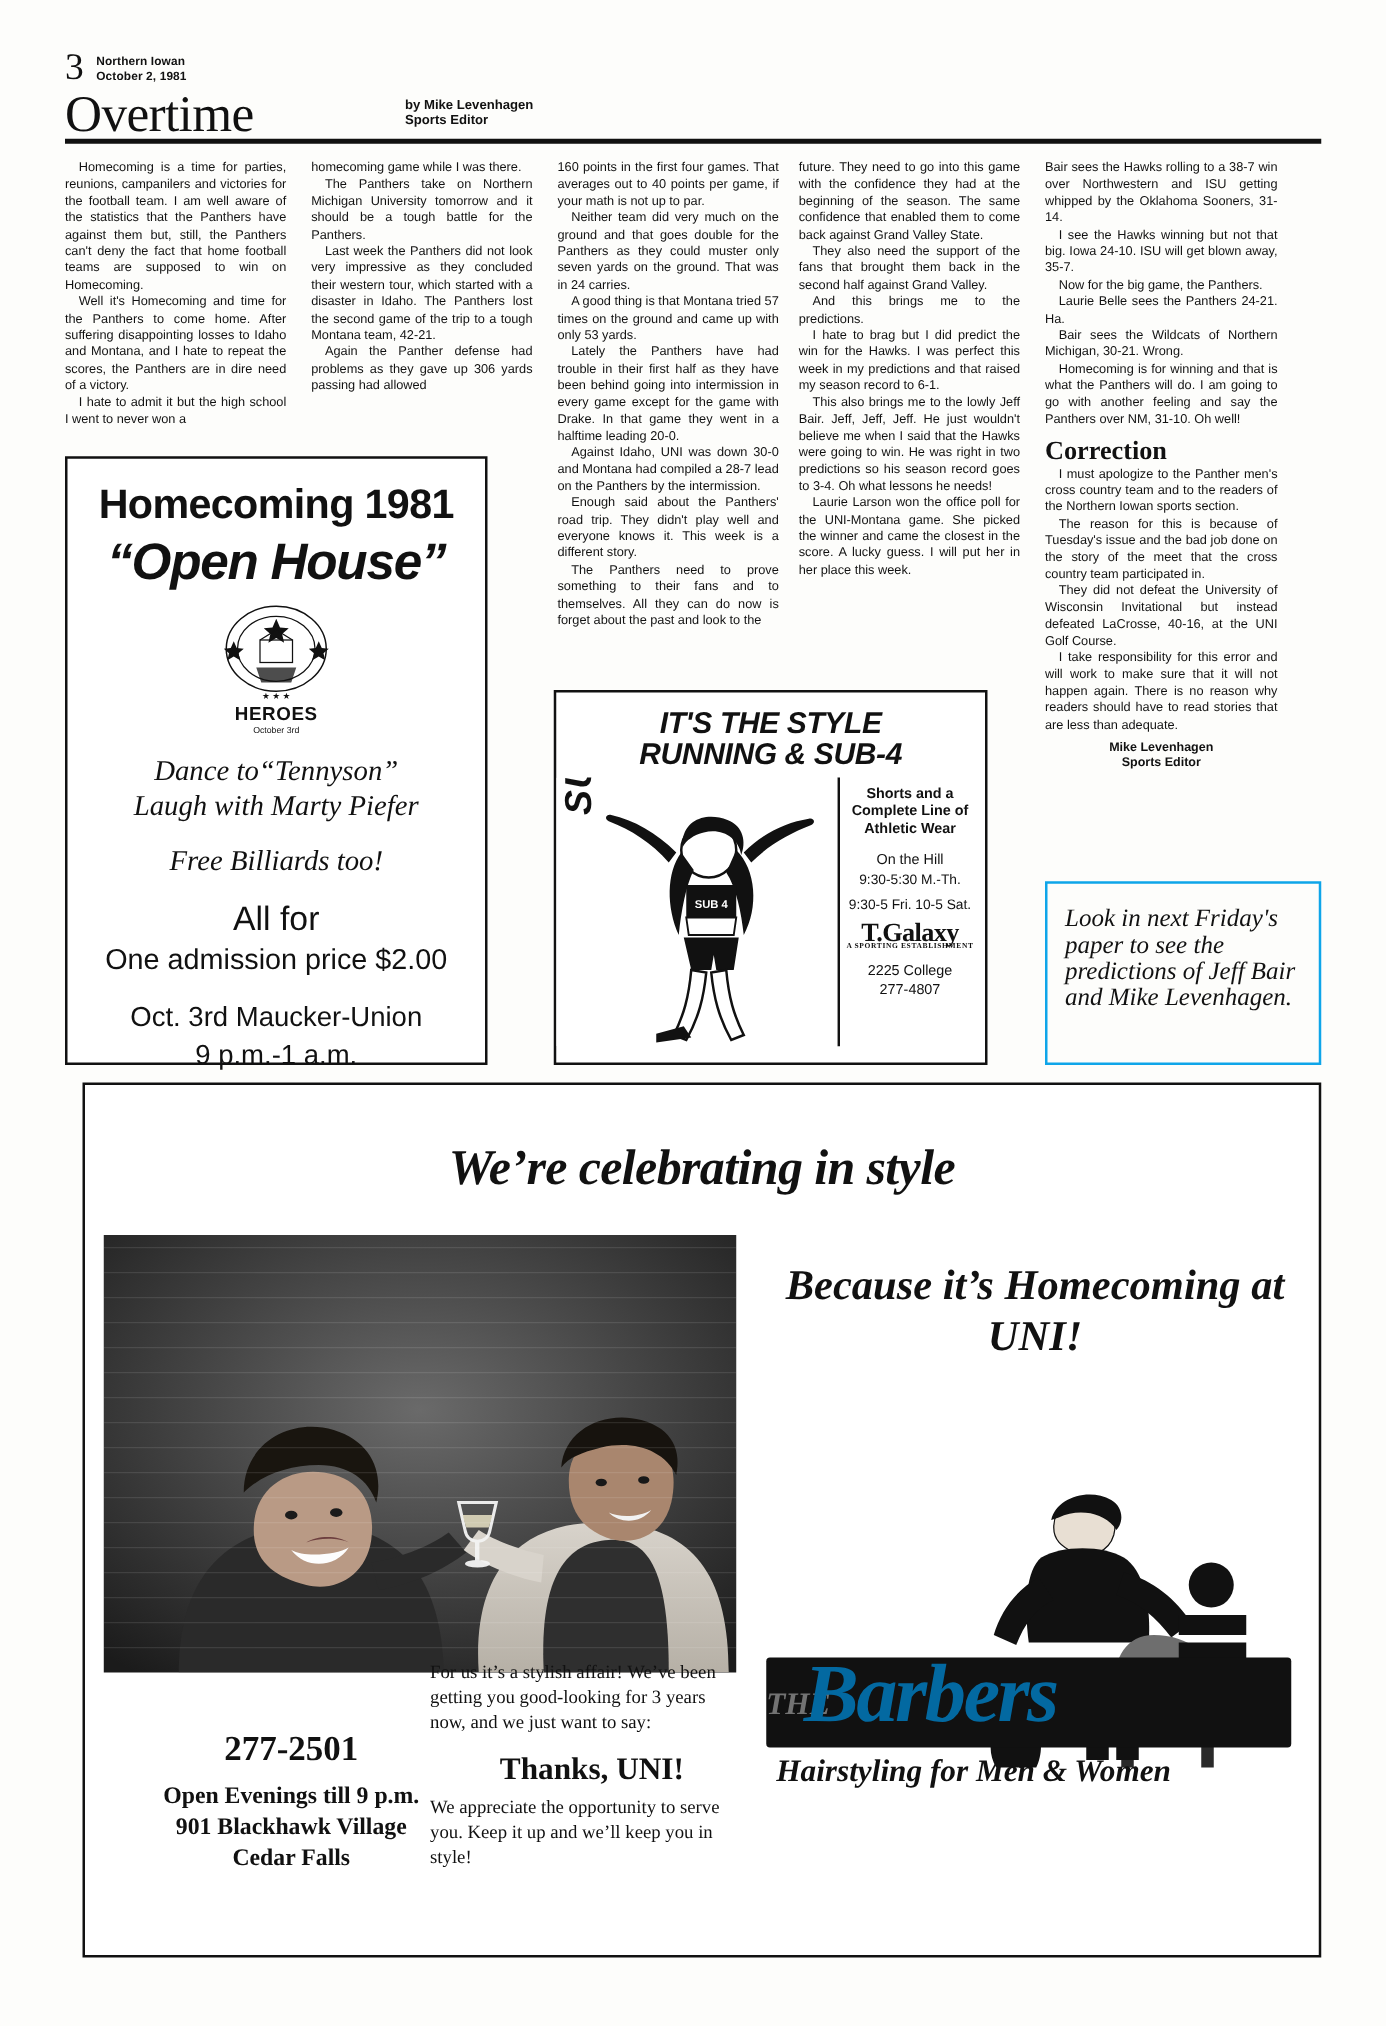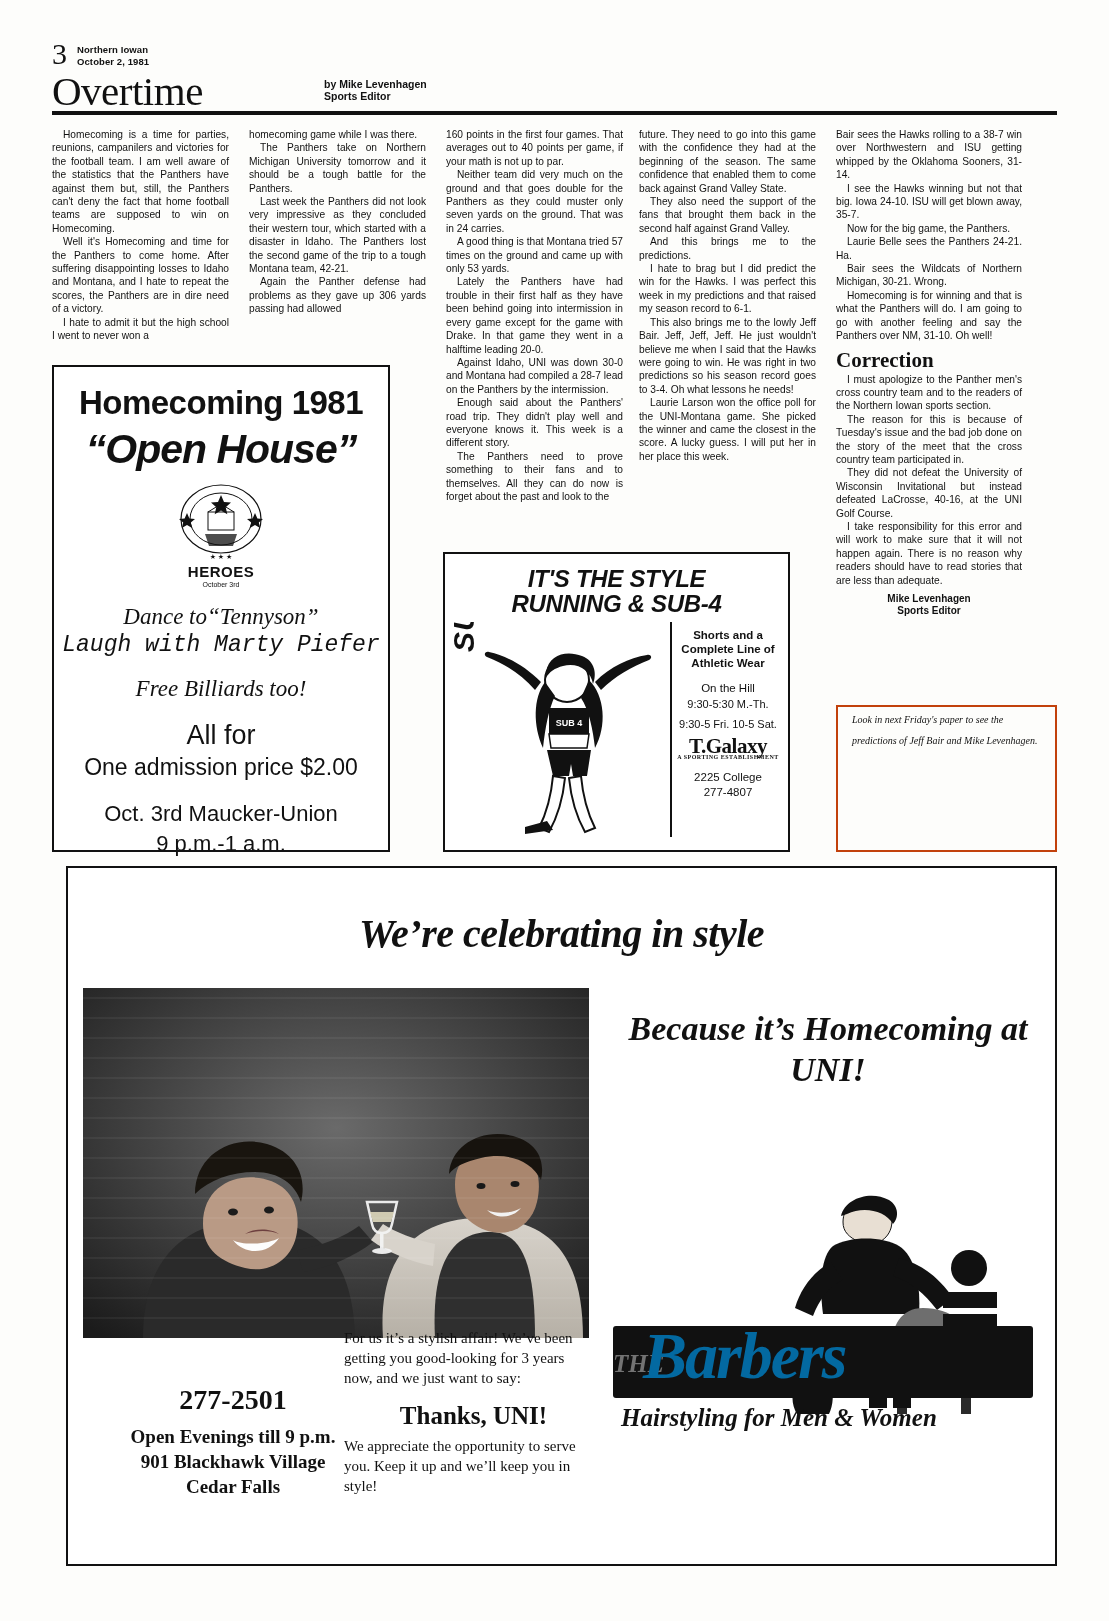--- a/index.html
+++ b/index.html
@@ -53,21 +53,21 @@
     position:absolute; left:52px; top:365px; width:338px; height:487px;
     border:2px solid #111; box-sizing:border-box;
     text-align:center; background:#fff;
   }
   .hc-t1 { font-size:33px; font-weight:bold; margin-top:17px; letter-spacing:-.5px;}
   .hc-t2 { font-family:"Liberation Sans", sans-serif; font-size:41px; font-weight:bold; margin-top:4px; letter-spacing:-1px;font-style:italic;}
   .hc-logo { margin-top:6px; height:84px; position:relative; }
   .hc-heroes { font-size:15px; font-weight:bold; letter-spacing:.5px; }
   .hc-date { font-size:7px; margin-top:1px; }
   .hc-line { font-family:"Liberation Serif", serif; font-style:italic; font-size:23px; margin-top:16px; }
-  .hc-line2 { font-family:Liberation Mono, monospace; font-style:italic; font-size:23px; margin-top:2px; }
+  .hc-line2 { font-family:Liberation Serif, serif; font-style:italic; font-size:23px; margin-top:2px; }
   .hc-line3 { font-family:"Liberation Serif", serif; font-style:italic; font-size:23px; margin-top:18px; }
   .hc-all { font-size:27px; margin-top:18px; }
   .hc-price { font-size:23px; margin-top:3px; }
   .hc-where { font-size:22px; margin-top:20px; }
   .hc-time { font-size:22px; margin-top:4px; }
 
   
   .crest { width:120px; height:84px; margin:0 auto; }
 
   
@@ -90,22 +90,22 @@
   .vert-sub4 {
     position:absolute; left:2px; top:30px;
     transform:rotate(-90deg); transform-origin:left top;
     font-family:"Liberation Sans", sans-serif; font-weight:bold; font-style:italic;
     font-size:30px; letter-spacing:1px;
   }
 
   
   .teaser {
     position:absolute; left:836px; top:705px; width:221px; height:147px;
-    border:2px solid #c2410c; box-sizing:border-box; padding:2px 14px;
-    font-family:"Liberation Serif", serif; font-style:italic; font-size:10px; line-height:21px;
+    border:2px solid #0ea5e9; box-sizing:border-box; padding:18px 14px;
+    font-family:"Liberation Serif", serif; font-style:italic; font-size:20px; line-height:21px;
   }
 
   
   .ad-barbers {
     position:absolute; left:66px; top:866px; width:991px; height:700px;
     border:2px solid #111; box-sizing:border-box; background:#fff;
   }
   .b-head {
     text-align:center; font-family:"Liberation Serif", serif; font-weight:bold; font-style:italic;
     font-size:40px; margin-top:42px; letter-spacing:-.5px;

